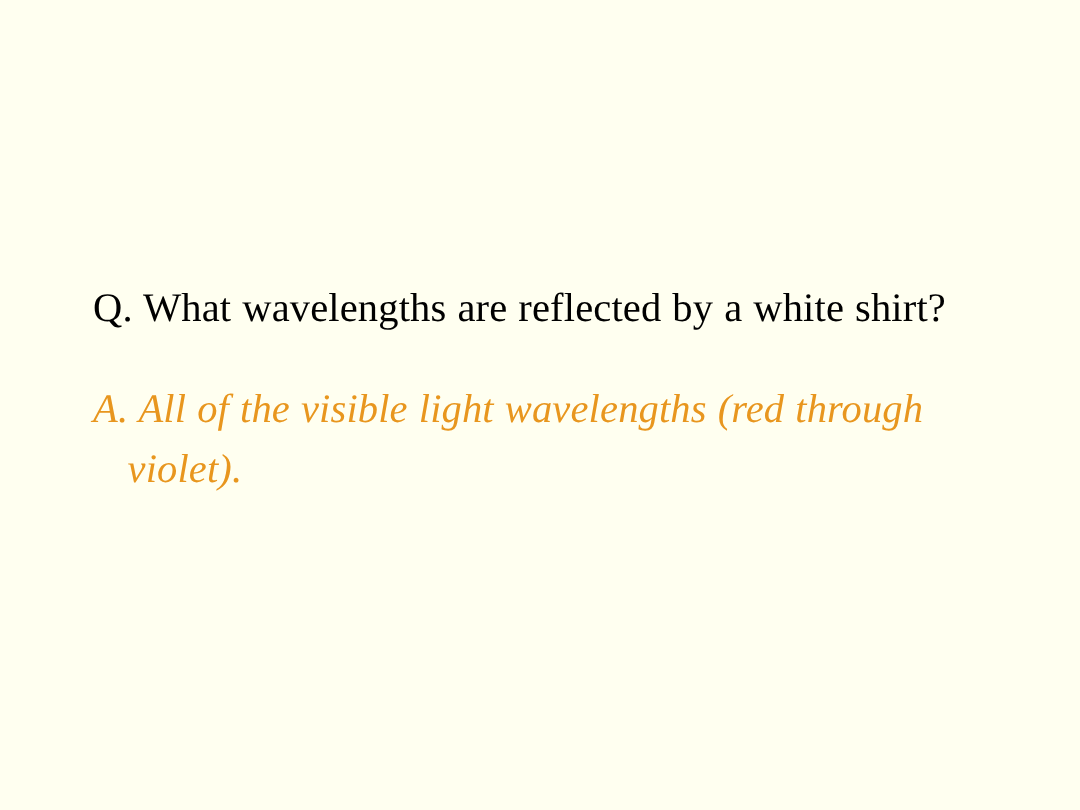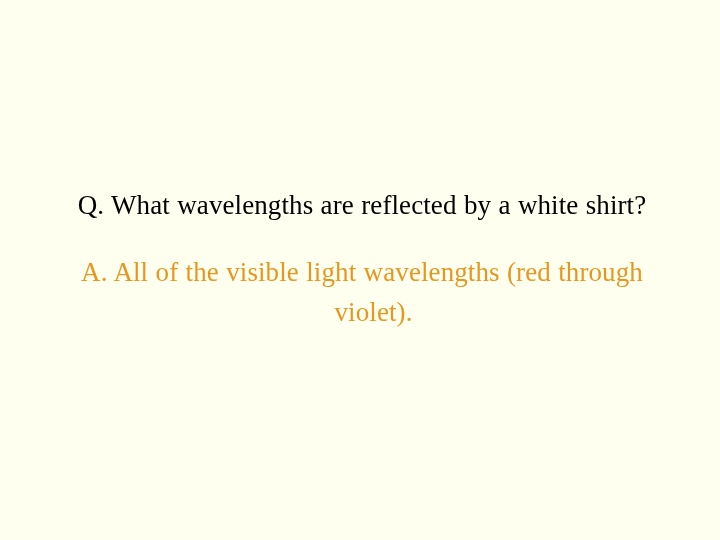--- a/index.html
+++ b/index.html
@@ -40,30 +40,31 @@
     letter-spacing: 0.1px;
     word-spacing: 0.5px;
   }
 
   .qa-question {
     color: #000000;
   }
 
   .qa-answer {
     color: #e8961e;
+    font-style: italic;
   }
 
   .qa-marker {
     
   }
 </style>
 </head>
 <body style="background: rgb(255, 255, 240);">
 
-<div id="slide" style="background: rgb(255, 255, 240); text-align: center;">
+<div id="slide" style="background: rgb(255, 255, 240);">
 
   <div id="body-block">
 
     <p class="qa-line qa-question" style="color: rgb(0, 0, 0);"><span class="qa-marker">Q. </span><span>What wavelengths are reflected by a white shirt?</span></p>
 
     <p class="qa-line qa-answer" style="color: rgb(232, 150, 30);"><span class="qa-marker">A. </span><span>All of the visible light wavelengths (red through violet).</span></p>
 
   </div>
 
 </div>

